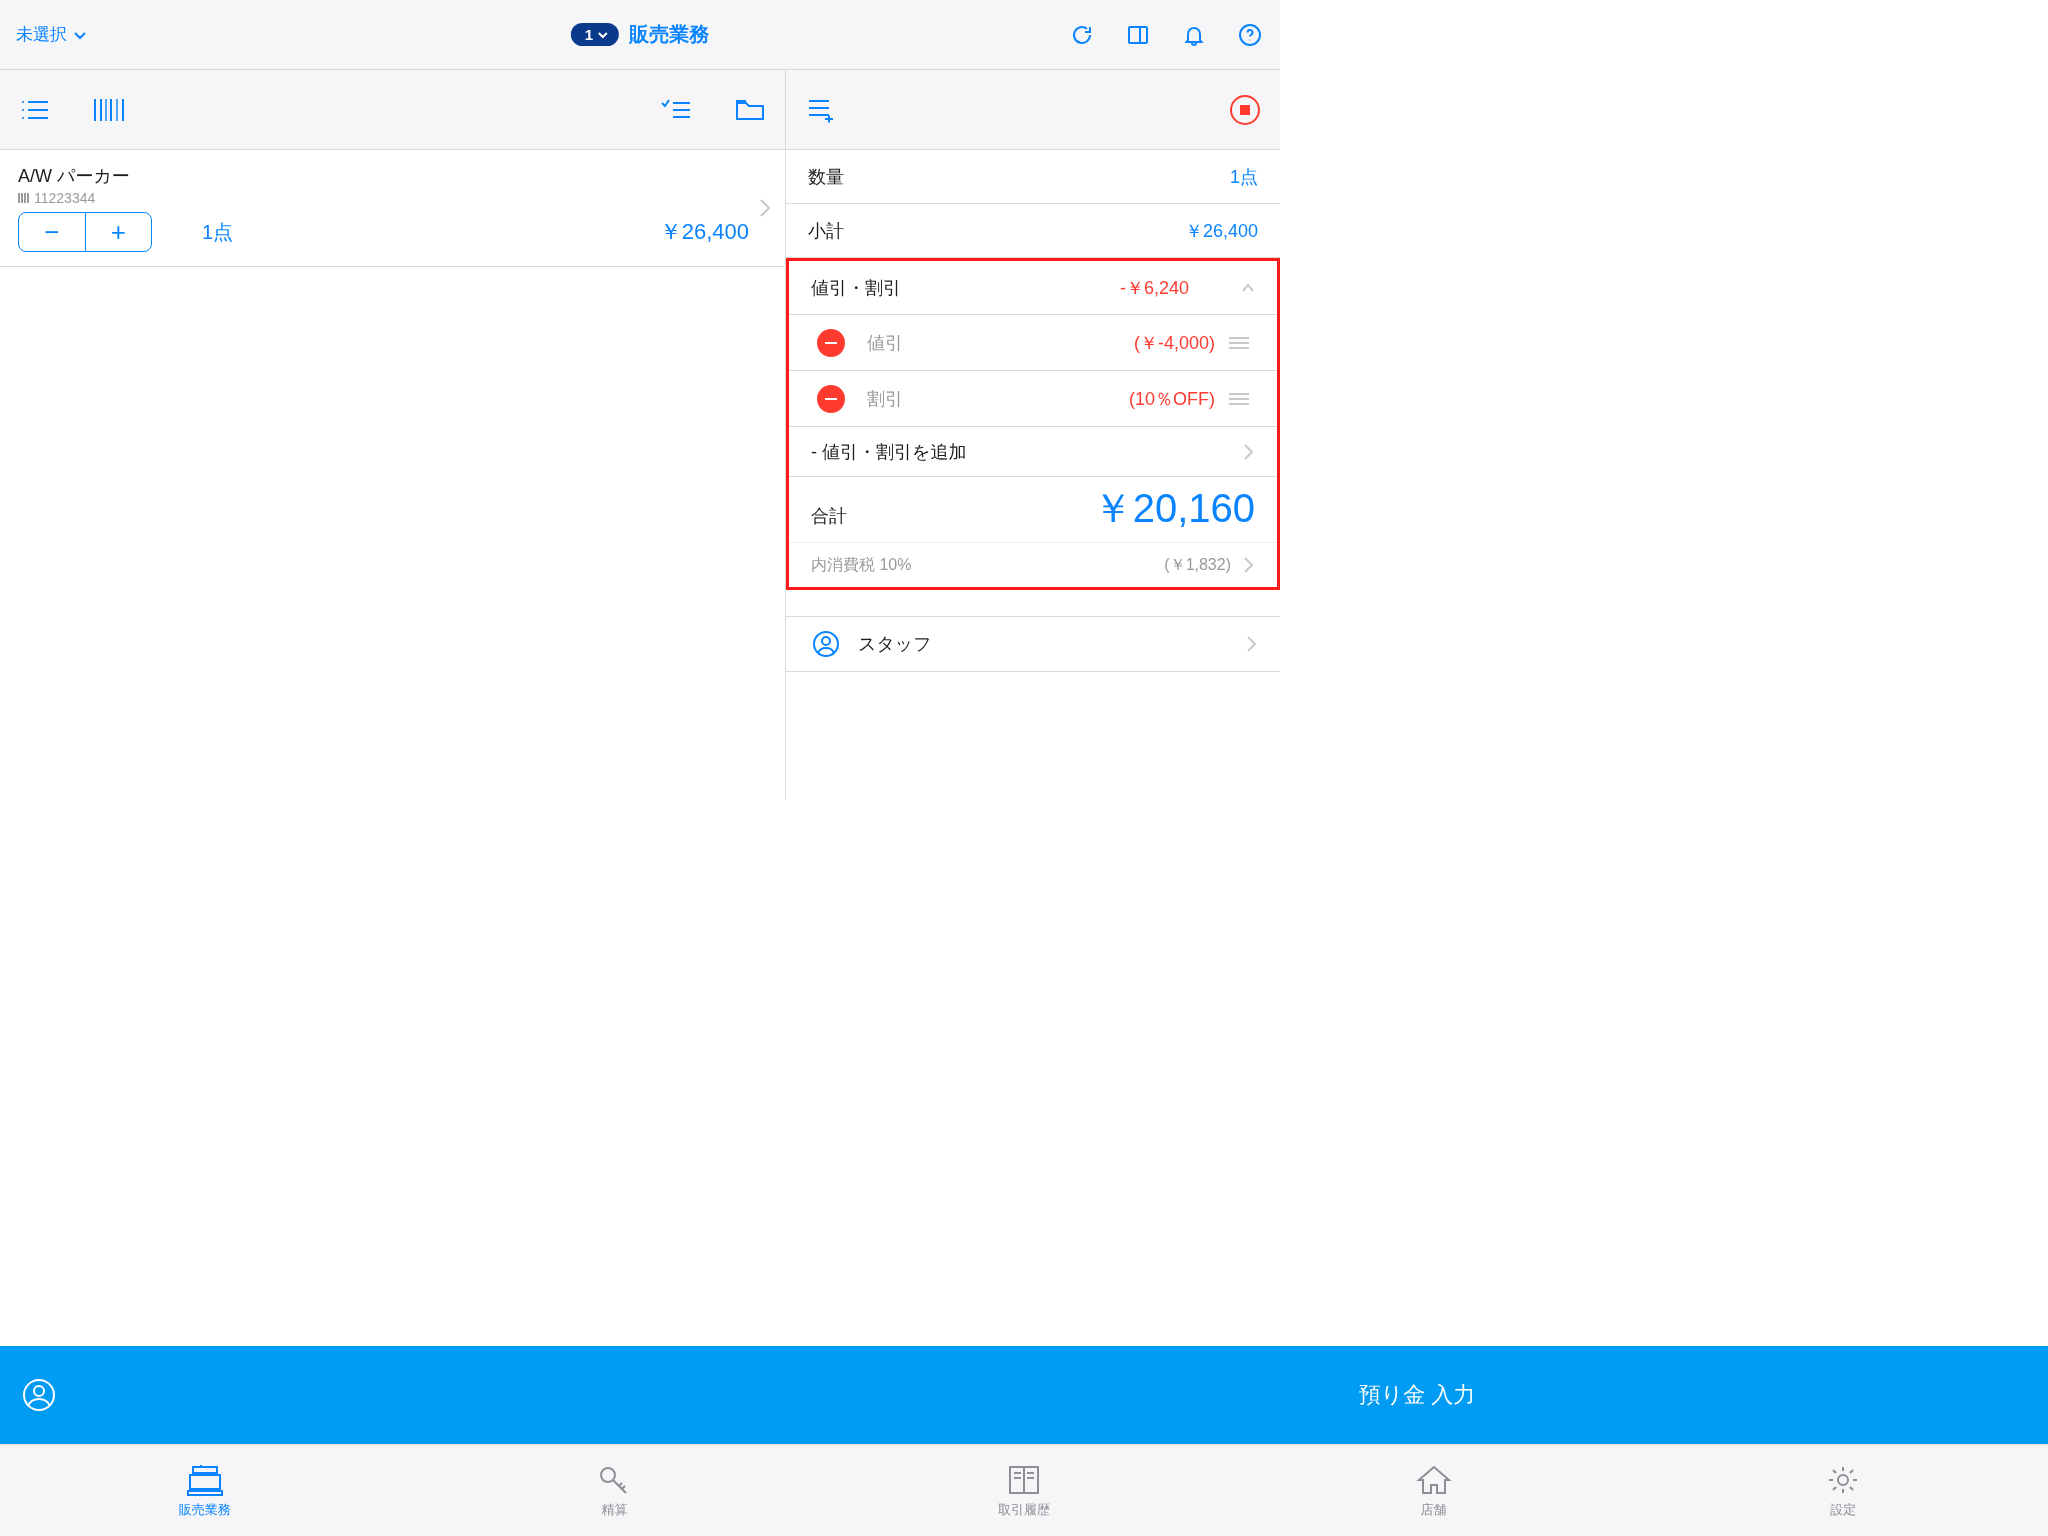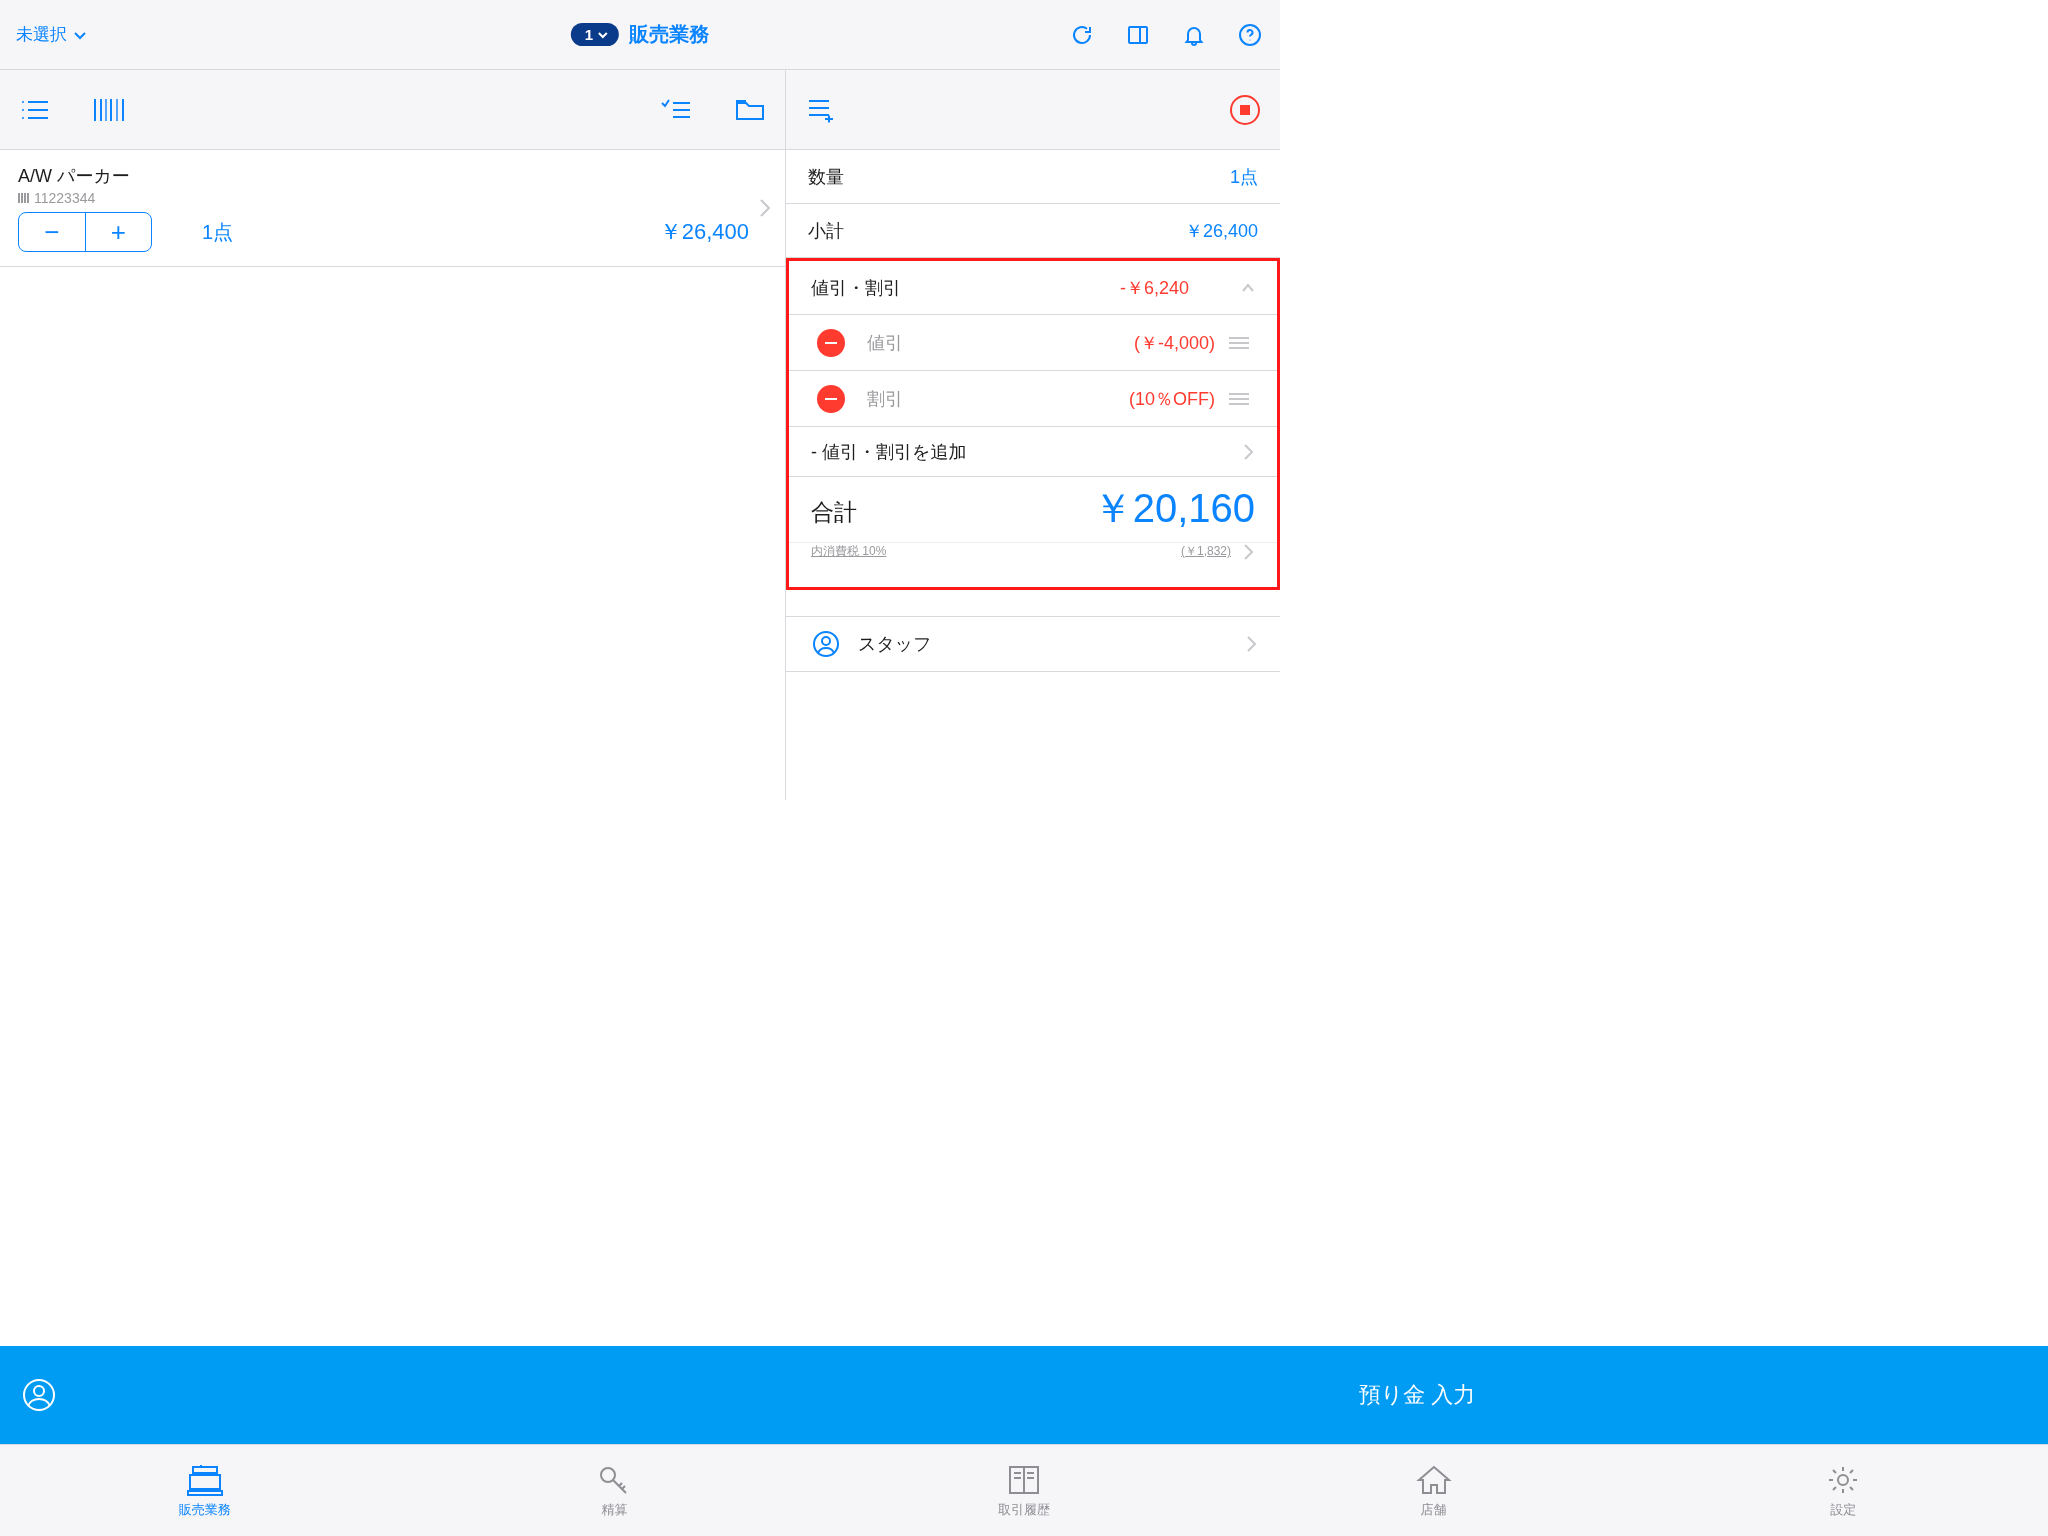--- a/index.html
+++ b/index.html
@@ -65,24 +65,24 @@
 
   .disc-line{display:flex;align-items:center;padding:0 28px;height:56px;border-bottom:1px solid var(--border);font-size:18px;}
   .disc-line .rm{width:28px;height:28px;background:#ff3b30;border-radius:50%;display:flex;align-items:center;justify-content:center;margin-right:22px;}
   .disc-line .rm span{width:12px;height:2px;background:#fff;}
   .disc-line .dl-label{color:var(--muted);}
   .disc-line .dl-val{margin-left:auto;color:var(--red);}
   .disc-line .grip{margin-left:14px;display:flex;flex-direction:column;gap:3px;}
   .disc-line .grip span{width:20px;height:2px;background:#c8c8cc;}
 
   .big-total{display:flex;align-items:flex-end;padding:10px 22px 6px;height:66px;border-bottom:1px solid #eee;}
-  .big-total .label{font-size:23px;padding-bottom:8px;}
+  .big-total .label{font-size:18px;padding-bottom:8px;}
   .big-total .val{margin-left:auto;font-size:40px;font-weight:500;color:var(--blue);}
 
-  .tax-row{display:flex;padding:0 22px;height:44px;font-size:12px;color:var(--muted);text-decoration:underline;}
+  .tax-row{display:flex;align-items:center;padding:0 22px;height:44px;font-size:16px;color:var(--muted);}
   .tax-row .val{margin-left:auto;}
   .tax-row .chev{margin-left:12px;}
 
   .staff-row{display:flex;align-items:center;height:56px;padding:16px 22px;border-top:1px solid var(--border);border-bottom:1px solid var(--border);margin-top:26px;font-size:18px;}
   .staff-row .val{margin-left:auto;}
   .staff-row .chev{margin-left:12px;}
   .staff-badge-slot{width:36px;display:flex;justify-content:center;}
 
   
   .action-row{position:absolute;left:0;right:0;bottom:92px;height:98px;display:flex;}

